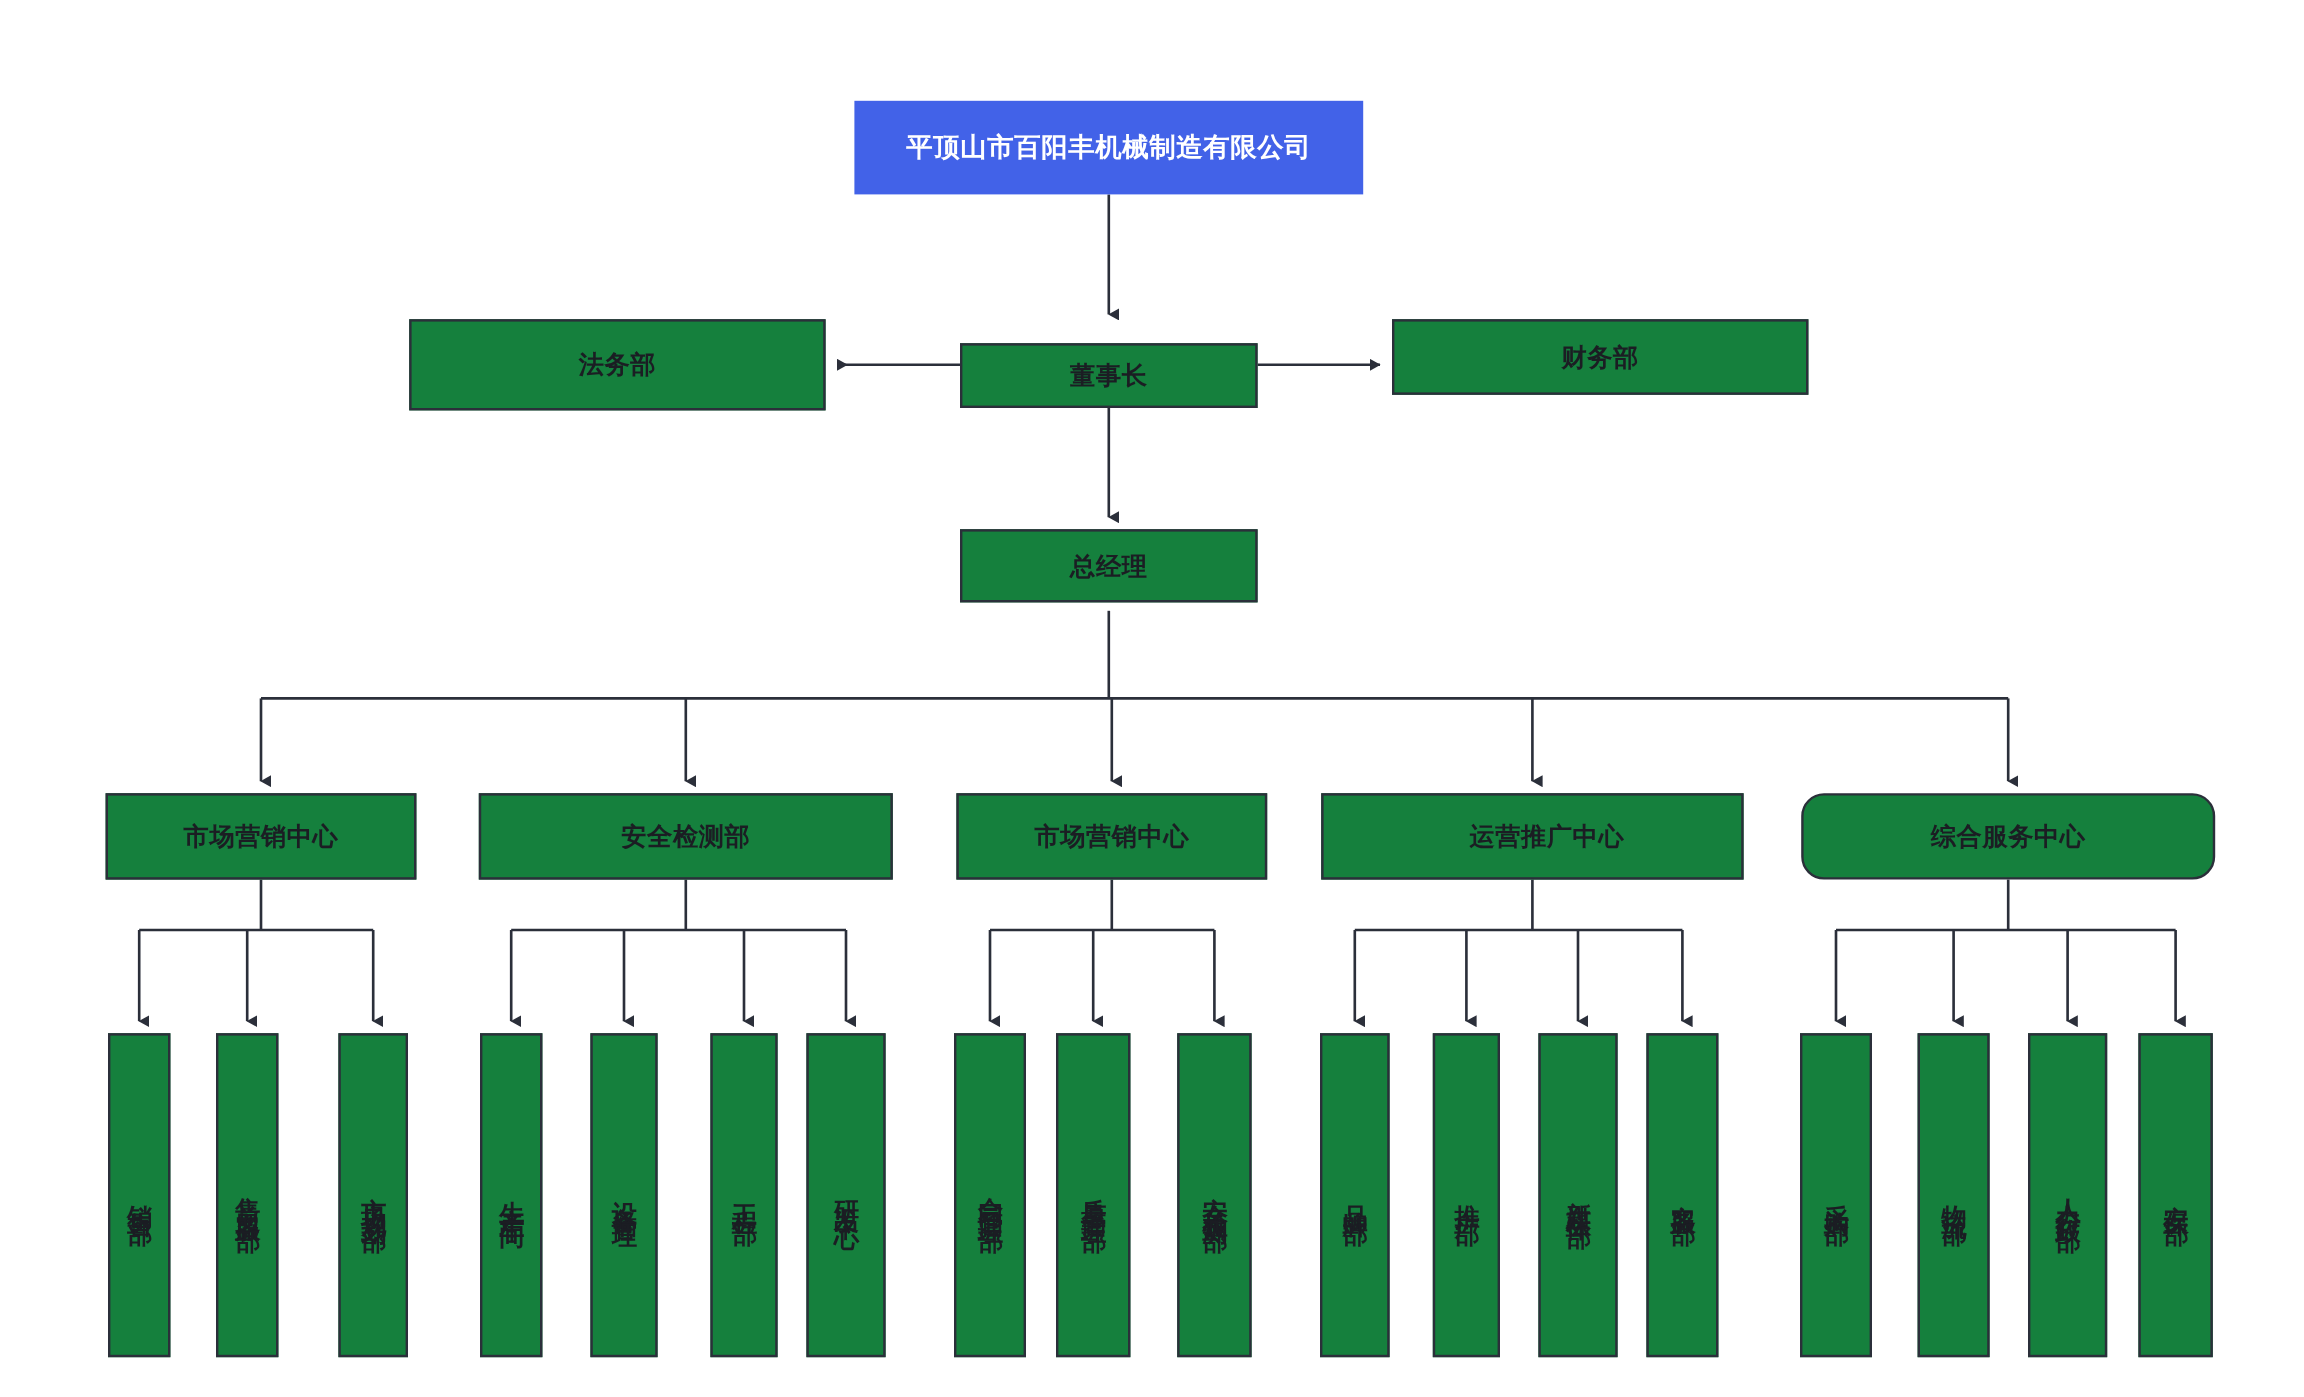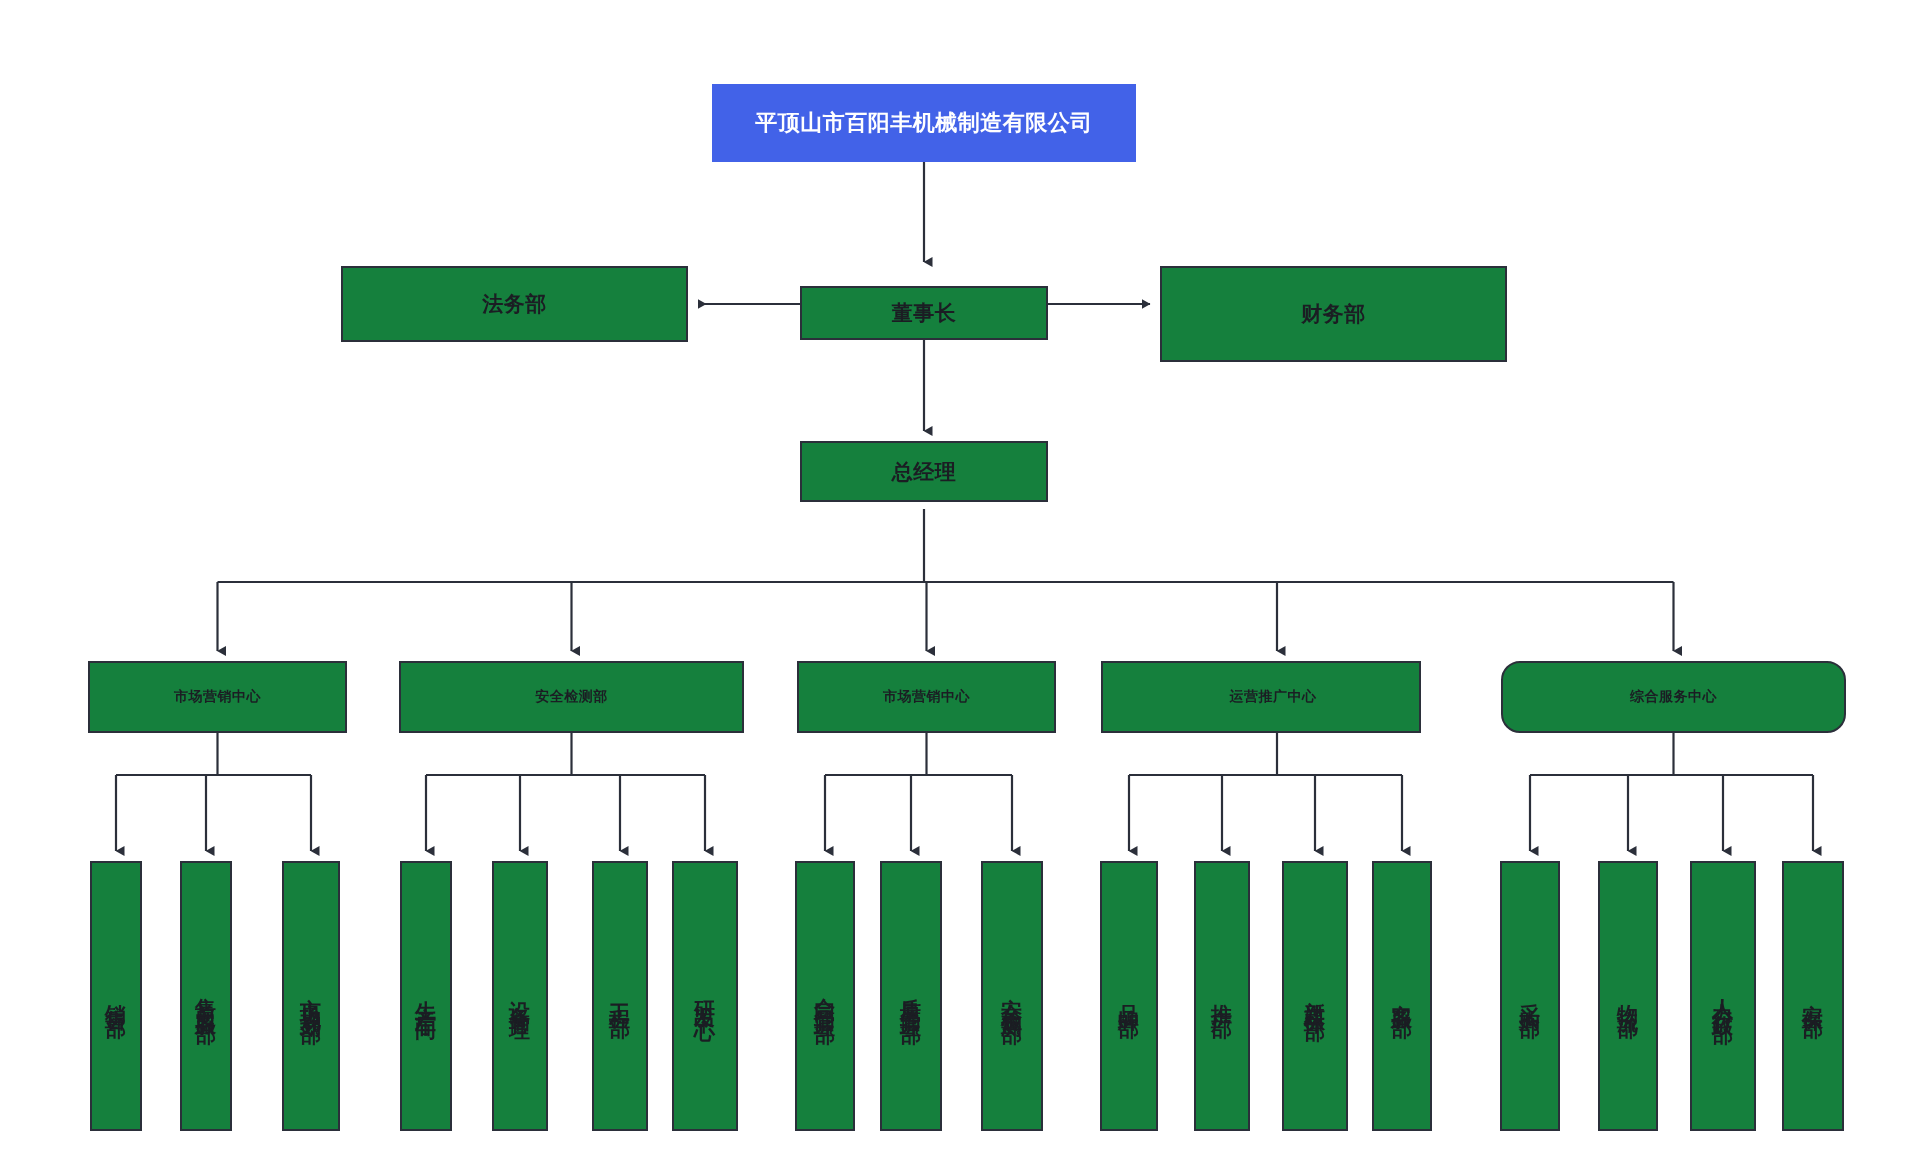--- a/index.html
+++ b/index.html
@@ -39,21 +39,21 @@
     font-weight: bold;
     letter-spacing: 0.5px;
   }
   .node.root {
     background: #4262e8;
     border: none;
     color: #ffffff;
     font-size: 22px;
   }
   .node.exec { font-size: 21px; }
-  .node.center { font-size: 14px; }
+  .node.center { font-size: 21px; }
   .node.leaf {
     font-size: 21px;
     writing-mode: vertical-rl;
     text-orientation: upright;
     letter-spacing: 6px;
     line-height: 1.0;
     padding: 0;
   }
   .node.leaf .vtext {
     writing-mode: vertical-rl;
@@ -117,26 +117,26 @@
         <path d="M1628,746 L1628,822" marker-end="url(#arrow-down)"></path>
         <path d="M1723,746 L1723,822" marker-end="url(#arrow-down)"></path>
         <path d="M1813,746 L1813,822" marker-end="url(#arrow-down)"></path>
       </g>
   </svg>
 
   <div id="node-layer">
       <div class="node root" style="left: 712px; top: 55px; width: 424px; height: 78px;">平顶山市百阳丰机械制造有限公司</div>
       <div class="node exec" style="left: 800px; top: 257px; width: 248px; height: 54px;">董事长</div>
       <div class="node exec" style="left: 341px; top: 237px; width: 347px; height: 76px;">法务部</div>
-      <div class="node exec" style="left: 1160px; top: 237px; width: 347px; height: 96px;">财务部</div>
+      <div class="node exec" style="left: 1160px; top: 237px; width: 347px; height: 63px;">财务部</div>
       <div class="node exec" style="left: 800px; top: 412px; width: 248px; height: 61px;">总经理</div>
       <div class="node center" style="left: 88px; top: 632px; width: 259px; height: 72px;">市场营销中心</div>
       <div class="node center" style="left: 399px; top: 632px; width: 345px; height: 72px;">安全检测部</div>
       <div class="node center" style="left: 797px; top: 632px; width: 259px; height: 72px;">市场营销中心</div>
-      <div class="node center" style="left: 1101px; top: 632px; width: 320px; height: 72px; padding-left: 24px;">运营推广中心</div>
+      <div class="node center" style="left: 1101px; top: 632px; width: 352px; height: 72px; padding-left: 24px;">运营推广中心</div>
       <div class="node center" style="left: 1501px; top: 632px; width: 345px; height: 72px; border-radius: 19px;">综合服务中心</div>
       <div class="node leaf" style="left: 90px; top: 832px; width: 52px; height: 270px;">
         <span class="vtext">销售部</span>
       </div>
       <div class="node leaf" style="left: 180px; top: 832px; width: 52px; height: 270px;">
         <span class="vtext">售前客服部</span>
       </div>
       <div class="node leaf" style="left: 282px; top: 832px; width: 58px; height: 270px;">
         <span class="vtext">市场规划部</span>
       </div>

